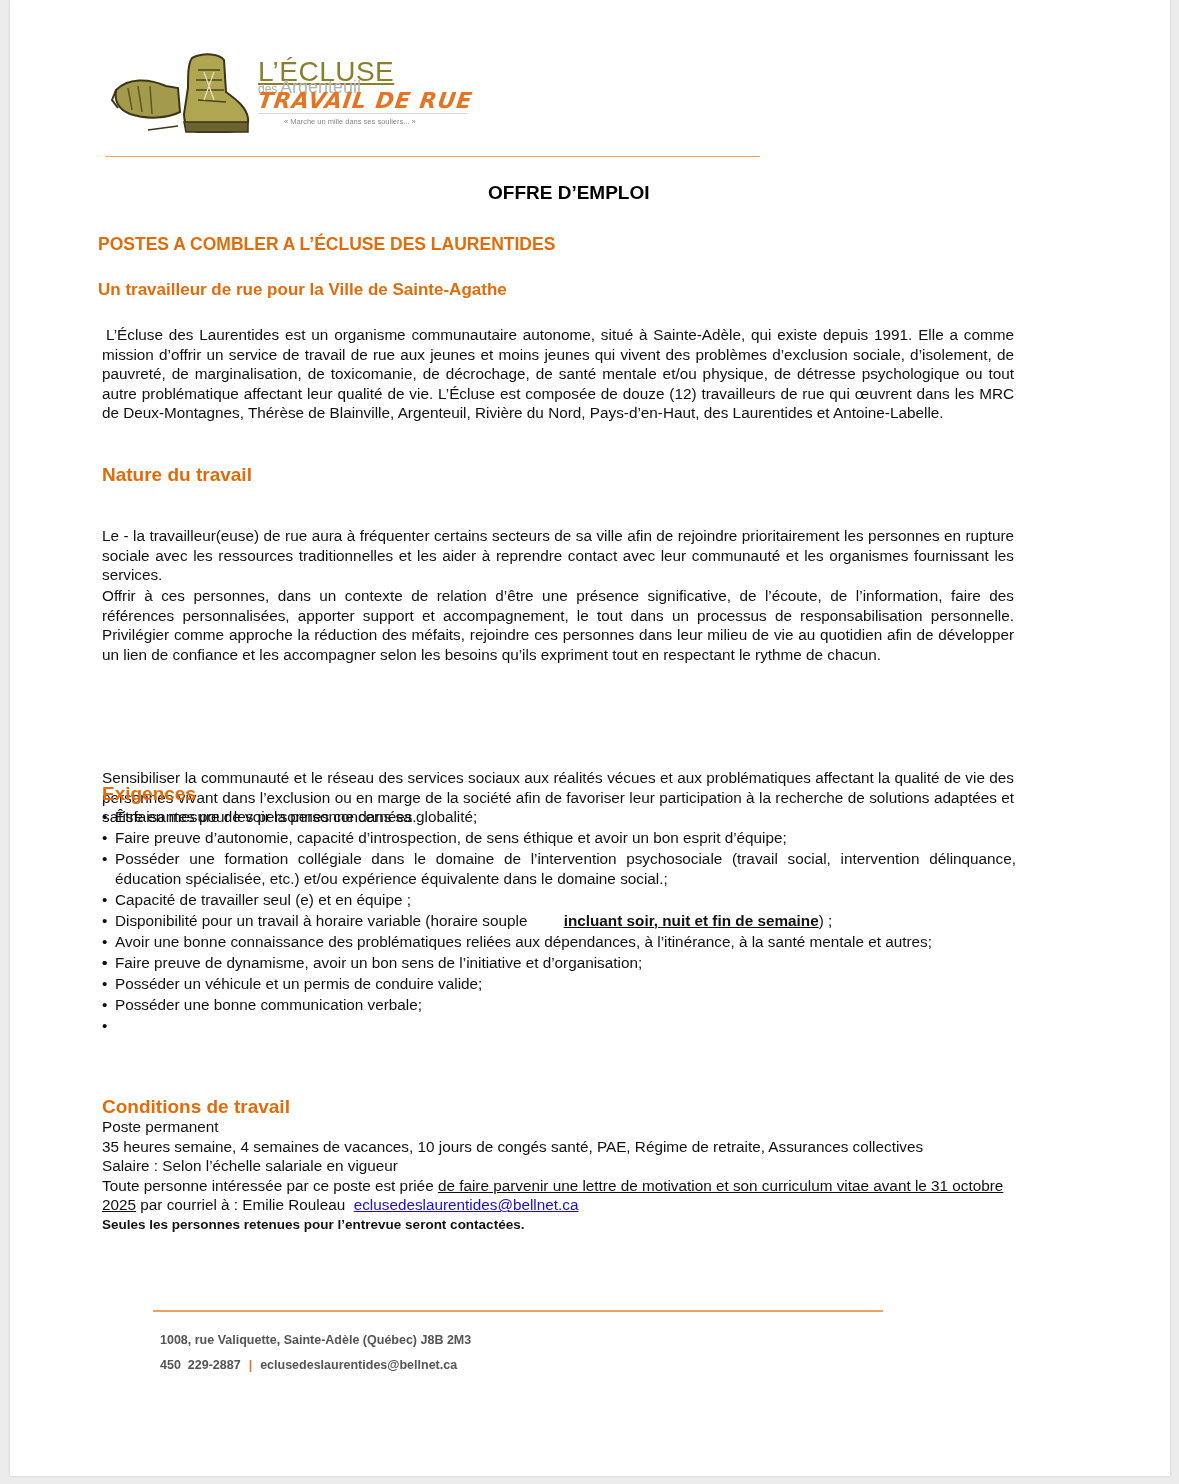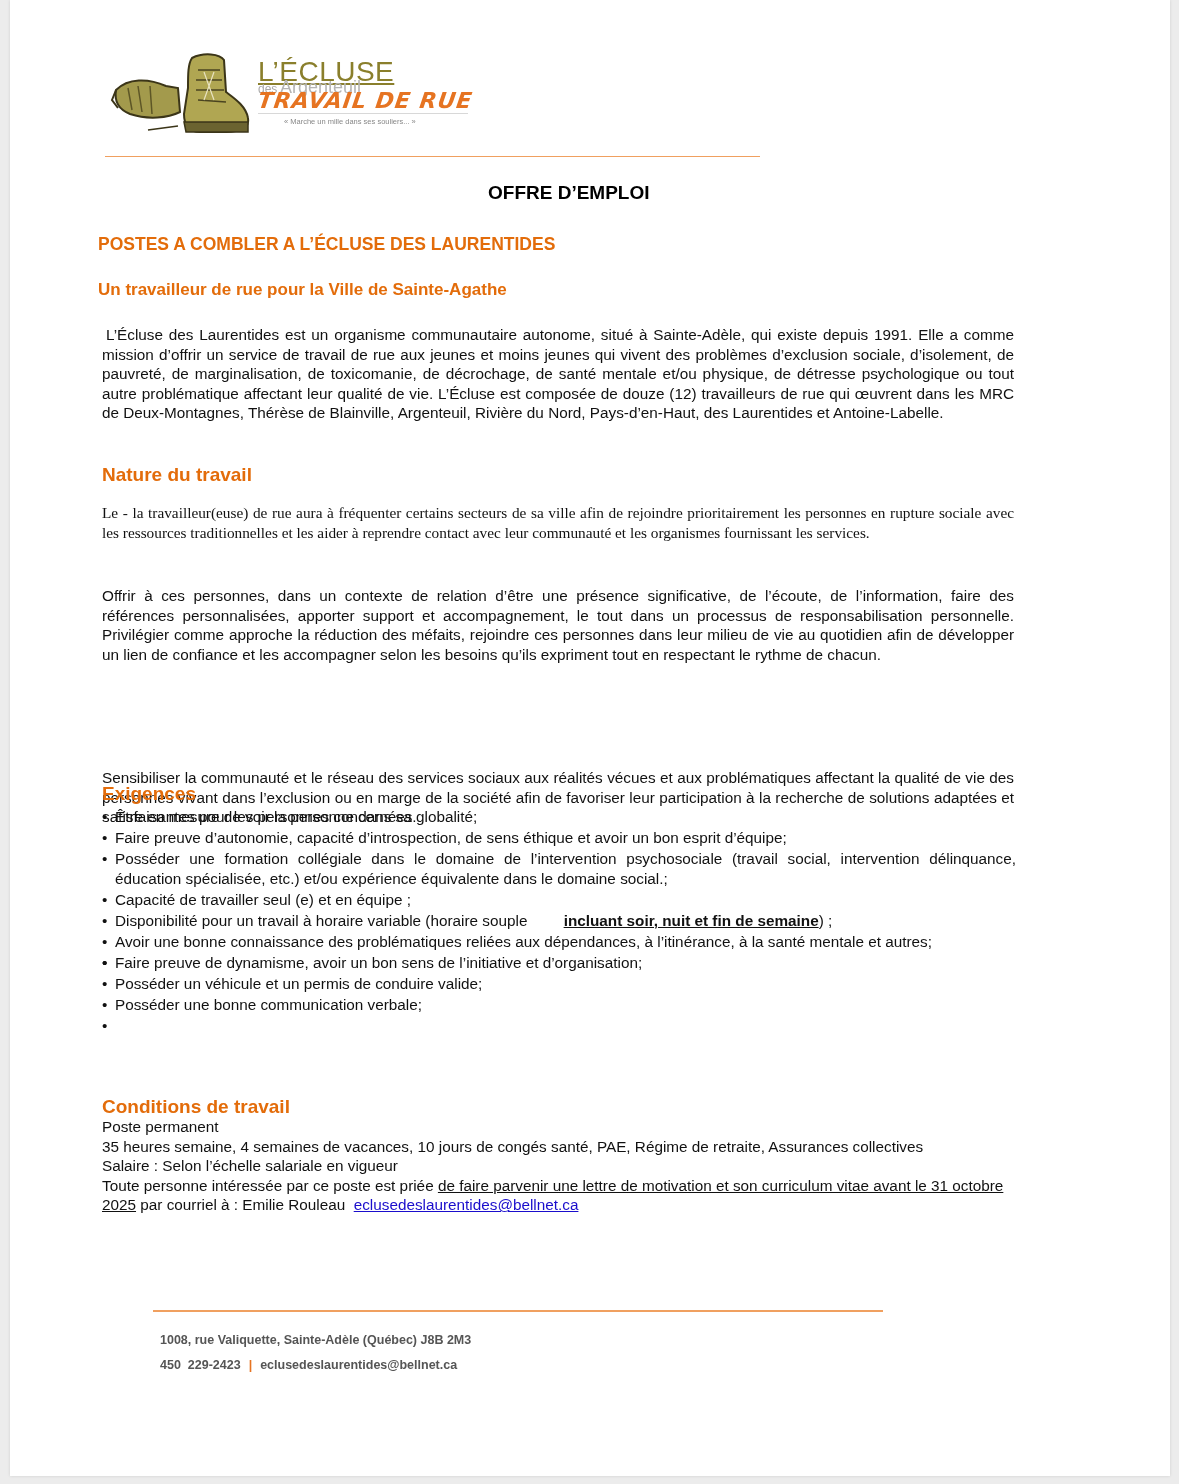--- a/index.html
+++ b/index.html
@@ -73,21 +73,21 @@
 
   <div class="abs hr-top"></div>
 
   <div class="abs title">OFFRE D’EMPLOI</div>
   <div class="abs h-orange h1">POSTES A COMBLER A L’ÉCLUSE DES LAURENTIDES</div>
   <div class="abs h-orange h2">Un travailleur de rue pour la Ville de Sainte-Agathe</div>
 
   <div class="abs para" style="top:325px; left:92px; text-indent:4px;">L’Écluse des Laurentides est un organisme communautaire autonome, situé à Sainte-Adèle, qui existe depuis 1991. Elle a comme mission d’offrir un service de travail de rue aux jeunes et moins jeunes qui vivent des problèmes d’exclusion sociale, d’isolement, de pauvreté, de marginalisation, de toxicomanie, de décrochage, de santé mentale et/ou physique, de détresse psychologique ou tout autre problématique affectant leur qualité de vie. L’Écluse est composée de douze (12) travailleurs de rue qui œuvrent dans les MRC de Deux-Montagnes, Thérèse de Blainville, Argenteuil, Rivière du Nord, Pays-d’en-Haut, des Laurentides et Antoine-Labelle.</div>
 
   <div class="abs h-orange h3" style="left:92px; top:464px;">Nature du travail</div>
-  <div class="abs para" style="top:503px;font-family:Liberation Serif, serif;">Le - la travailleur(euse) de rue aura à fréquenter certains secteurs de sa ville afin de rejoindre prioritairement les personnes en rupture sociale avec les ressources traditionnelles et les aider à reprendre contact avec leur communauté et les organismes fournissant les services.</div>
+  <div class="abs para" style="top:526px;">Le - la travailleur(euse) de rue aura à fréquenter certains secteurs de sa ville afin de rejoindre prioritairement les personnes en rupture sociale avec les ressources traditionnelles et les aider à reprendre contact avec leur communauté et les organismes fournissant les services.</div>
   <div class="abs para" style="top:586px;">Offrir à ces personnes, dans un contexte de relation d’être une présence significative, de l’écoute, de l’information, faire des références personnalisées, apporter support et accompagnement, le tout dans un processus de responsabilisation personnelle. Privilégier comme approche la réduction des méfaits, rejoindre ces personnes dans leur milieu de vie au quotidien afin de développer un lien de confiance et les accompagner selon les besoins qu’ils expriment tout en respectant le rythme de chacun.</div>
   <div class="abs para" style="top:732px;margin-top:36px;">Sensibiliser la communauté et le réseau des services sociaux aux réalités vécues et aux problématiques affectant la qualité de vie des personnes vivant dans l’exclusion ou en marge de la société afin de favoriser leur participation à la recherche de solutions adaptées et satisfaisantes pour les personnes concernées.</div>
 
   <div class="abs h-orange h3" style="left:92px; top:783px;">Exigences</div>
   <ul class="abs bullets">
     <li><span class="bul">•</span><span>Être en mesure de voir la personne dans sa globalité;</span></li>
     <li><span class="bul">•</span><span>Faire preuve d’autonomie, capacité d’introspection, de sens éthique et avoir un bon esprit d’équipe;</span></li>
     <li><span class="bul">•</span><span>Posséder une formation collégiale dans le domaine de l’intervention psychosociale (travail social, intervention délinquance, éducation spécialisée, etc.) et/ou expérience équivalente dans le domaine social.;</span></li>
     <li><span class="bul">•</span><span>Capacité de travailler seul (e) et en équipe ;</span></li>
     <li><span class="bul">•</span><span>Disponibilité pour un travail à horaire variable (horaire souple </span><span class="bold-u">incluant soir, nuit et fin de semaine</span><span>) ;</span></li>
@@ -98,20 +98,21 @@
     <li><span class="bul">•</span><span>Posséder une bonne communication verbale;</span></li>
     <li><span class="bul">•</span></li>
   </ul>
 
   <div class="abs h-orange h3" style="left:92px; top:1096px;">Conditions de travail</div>
   <div class="abs cond">
     <div>Poste permanent</div>
     <div style="width:860px;">35 heures semaine, 4 semaines de vacances, 10 jours de congés santé, PAE, Régime de retraite, Assurances collectives</div>
     <div>Salaire : Selon l’échelle salariale en vigueur</div>
     <div style="width:910px;"><span>Toute personne intéressée par ce poste est priée </span><span class="u">de faire parvenir une lettre de motivation et son curriculum vitae avant le 31 octobre 2025</span><span style="white-space:pre"> par courriel à : Emilie Rouleau  </span><a class="link" href="#">eclusedeslaurentides@bellnet.ca</a></div>
+    <div class="notice">Seules les personnes retenues pour l’entrevue seront contactées.</div>
   </div>
 
   <div class="abs hr-bot"></div>
   <div class="abs footer" style="top:1333px;">1008, rue Valiquette, Sainte-Adèle (Québec) J8B 2M3</div>
   <div class="abs footer" style="top:1358px;">
-    <span style="white-space:pre">450  229-2423</span><span class="pipe">|</span><span>eclusedeslaurentides@bellnet.ca</span>
+    <span style="white-space:pre">450  229-2887</span><span class="pipe">|</span><span>eclusedeslaurentides@bellnet.ca</span>
   </div>
 </div>
 
 </body></html>

